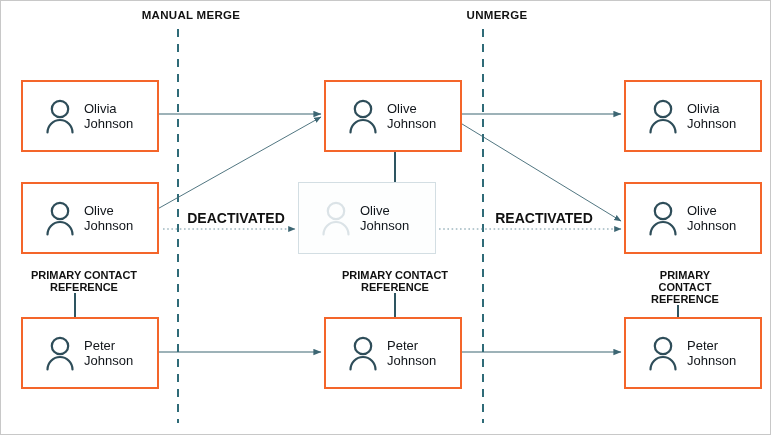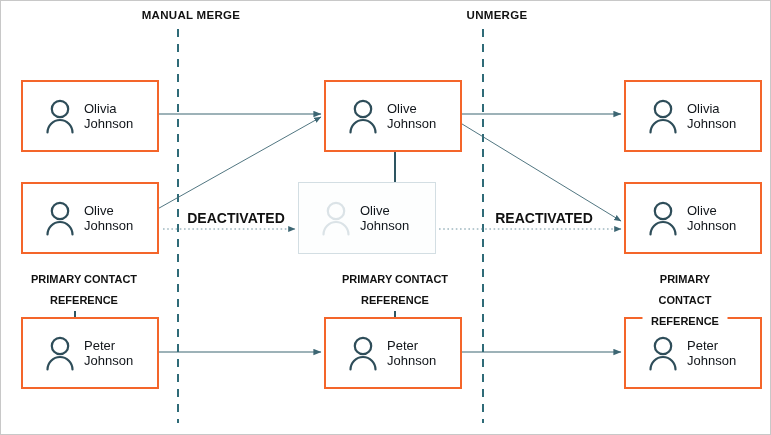--- a/index.html
+++ b/index.html
@@ -72,21 +72,21 @@
     transform: translateX(-50%);
     background: #ffffff;
     padding: 0 4px;
   }
   .ref-caption {
     position: absolute;
     font-size: 11px;
     font-weight: bold;
     color: #111111;
     text-align: center;
-    line-height: 21px;
+    line-height: 12px;
     transform: translateX(-50%);
     background: #ffffff;
     padding: 0 3px;
     white-space: pre-line;
   }
 
   svg.layer {
     position: absolute;
     left: 0;
     top: 0;

